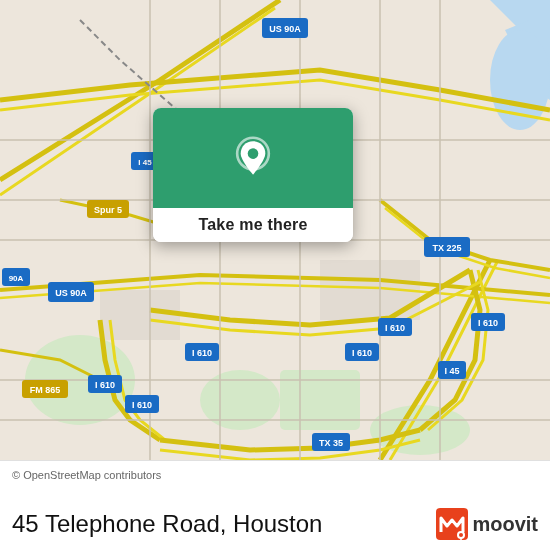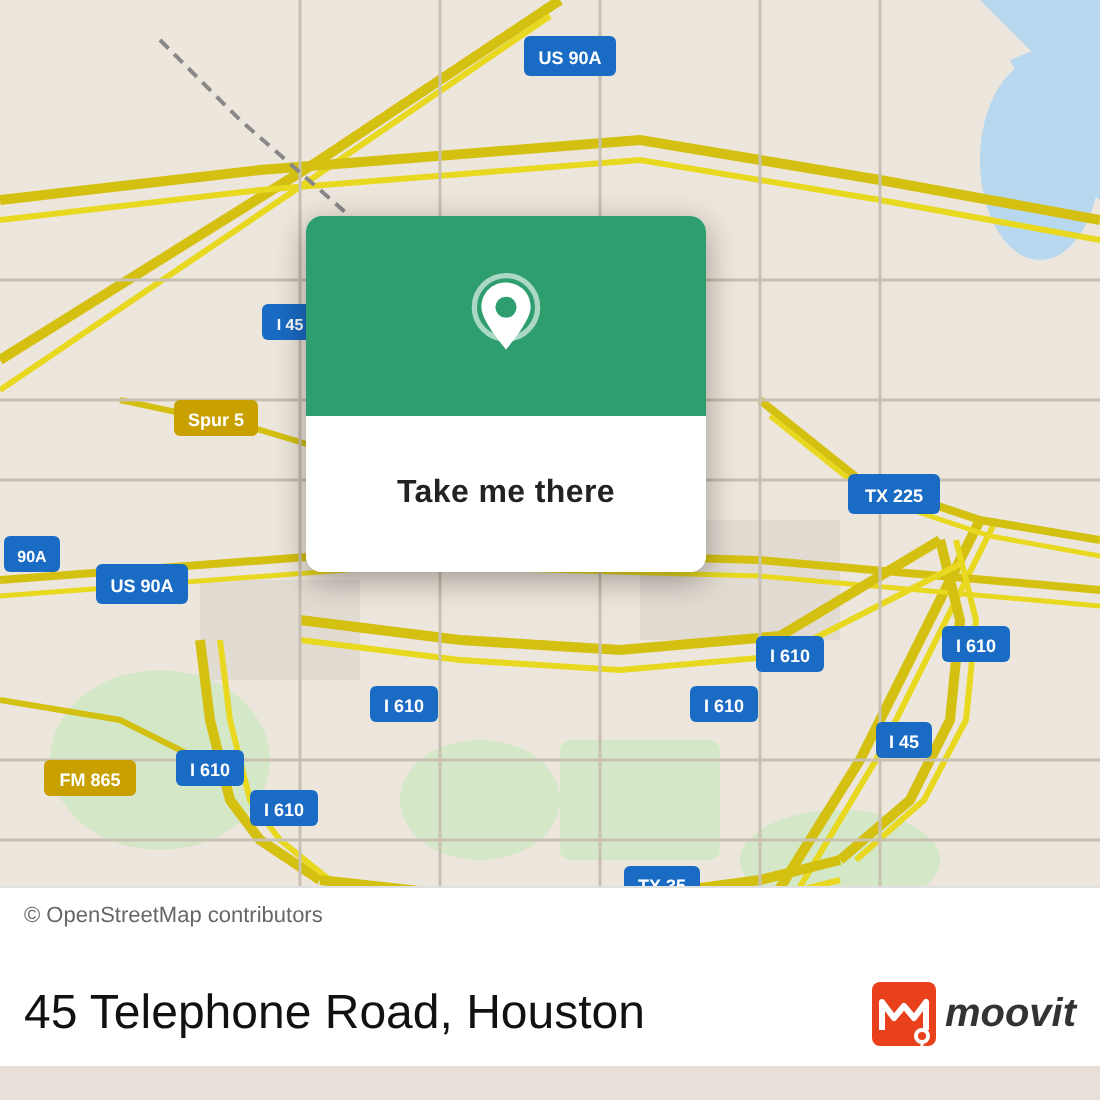--- a/index.html
+++ b/index.html
@@ -54,21 +54,21 @@
     
     .pin-icon {
       width: 44px;
       height: 44px;
       position: relative;
     }
 
     #popup-button {
       display: block;
       width: 100%;
-      padding: 30px 0;
+      padding: 8px 0;
       text-align: center;
       font-size: 16px;
       font-weight: 600;
       color: #222;
       background: white;
       border: none;
       cursor: pointer;
       letter-spacing: 0.2px;
     }
 
@@ -76,21 +76,21 @@
     #bottom-bar {
       width: 550px;
       height: 90px;
       background: white;
       display: flex;
       flex-direction: column;
       justify-content: space-between;
       padding: 8px 12px 10px 12px;
       border-top: 1px solid #e0e0e0;
       position: absolute;
-      bottom: 17px;
+      bottom: 0;
       left: 0;
     }
 
     #osm-credit {
       font-size: 11px;
       color: #666;
     }
 
     #location-row {
       display: flex;
@@ -112,21 +112,20 @@
 
     #moovit-m {
       width: 32px;
       height: 32px;
     }
 
     #moovit-name {
       font-size: 20px;
       font-weight: 700;
       color: #333;
-      font-style: italic;
     }
   </style>
 </head>
 <body>
 
 <div id="map-container">
   <svg id="map-svg" viewBox="0 0 550 460" xmlns="http://www.w3.org/2000/svg">
 
     <rect width="550" height="460" fill="#e8e0d8"></rect>
 

